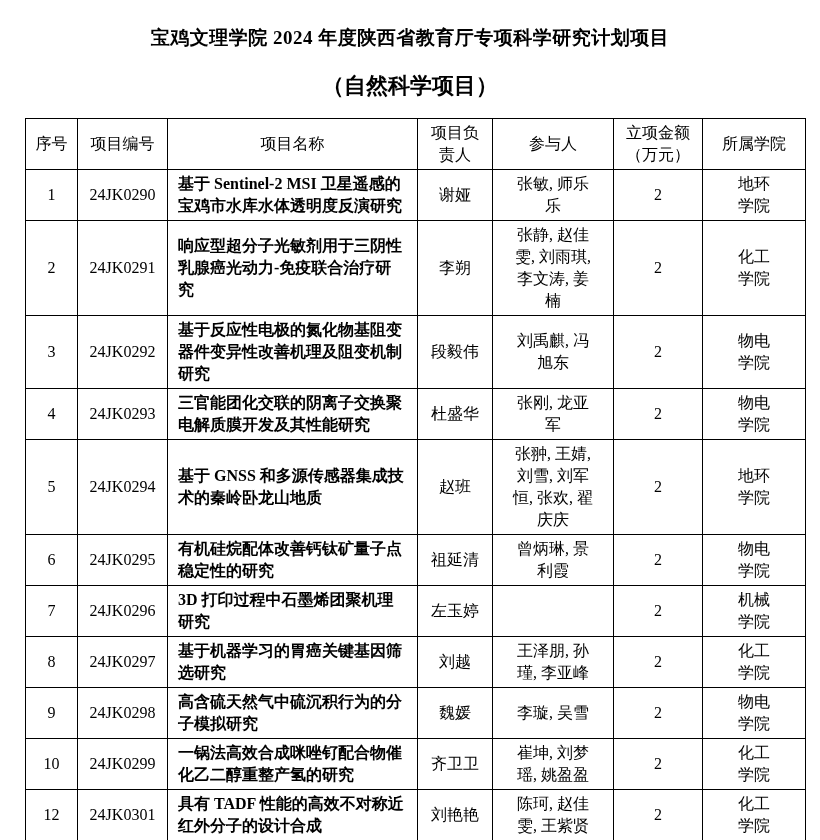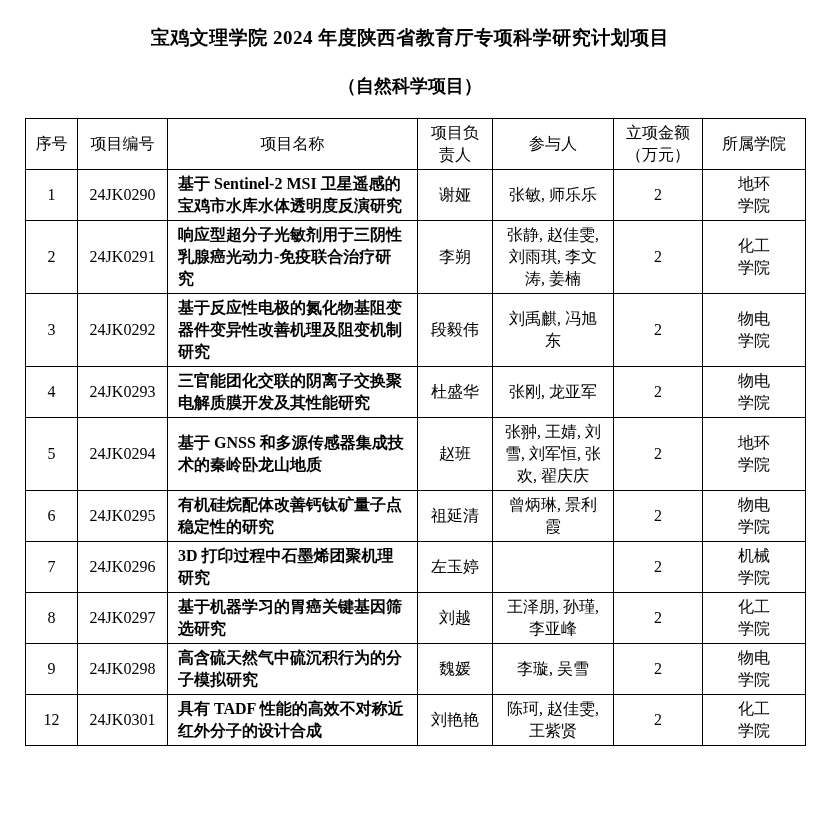--- a/index.html
+++ b/index.html
@@ -16,21 +16,21 @@
     padding-top: 26px;
     text-align: center;
   }
   .doc-title {
     font-size: 19px;
     font-weight: bold;
     letter-spacing: 0.5px;
     line-height: 24px;
   }
   .doc-subtitle {
-    font-size: 18px;
+    font-size: 22px;
     font-weight: bold;
     margin-top: 25px;
     line-height: 22px;
   }
   table.projects {
     border-collapse: collapse;
     table-layout: fixed;
     width: 780px;
     margin: 21px 0 0 25px;
   }
@@ -51,21 +51,21 @@
     padding: 2px 4px;
     white-space: pre-line;        
     overflow-wrap: break-word;
   }
   th { height: 46px; padding: 2px; }
   td.cell-project-name {
     text-align: left;
     padding: 3px 10px;
     font-weight: bold;
   }
-  td.cell-participants { padding: 3px 12px; }
+  td.cell-participants { padding: 3px 20px; }
   td.cell-college      { padding: 3px 32px; }
   td.cell-leader       { padding: 3px 6px; }
   tbody td { height: 44px; }      
 </style>
 </head>
 <body>
 
 <div class="page">
 
   <div class="doc-header">
@@ -172,20 +172,29 @@
         <tr>
           <td class="cell-index">9</td>
           <td class="cell-project-code">24JK0298</td>
           <td class="cell-project-name">高含硫天然气中硫沉积行为的分子模拟研究</td>
           <td class="cell-leader">魏媛</td>
           <td class="cell-participants">李璇, 吴雪</td>
           <td class="cell-amount">2</td>
           <td class="cell-college">物电学院</td>
         </tr>
         <tr>
+          <td class="cell-index">10</td>
+          <td class="cell-project-code">24JK0299</td>
+          <td class="cell-project-name">一锅法高效合成咪唑钌配合物催化乙二醇重整产氢的研究</td>
+          <td class="cell-leader">齐卫卫</td>
+          <td class="cell-participants">崔坤, 刘梦瑶, 姚盈盈</td>
+          <td class="cell-amount">2</td>
+          <td class="cell-college">化工学院</td>
+        </tr>
+        <tr>
           <td class="cell-index">12</td>
           <td class="cell-project-code">24JK0301</td>
           <td class="cell-project-name">具有 TADF 性能的高效不对称近红外分子的设计合成</td>
           <td class="cell-leader">刘艳艳</td>
           <td class="cell-participants">陈珂, 赵佳雯, 王紫贤</td>
           <td class="cell-amount">2</td>
           <td class="cell-college">化工学院</td>
         </tr>
       </tbody>
   </table>

